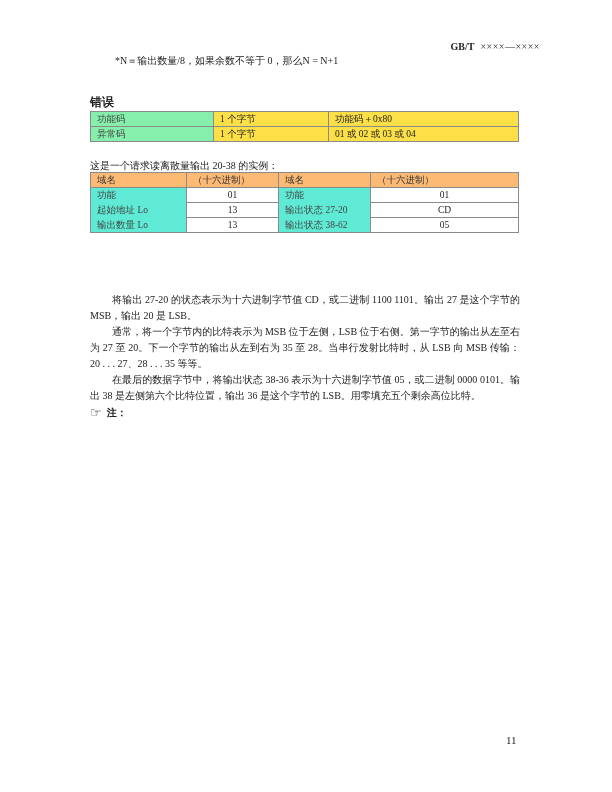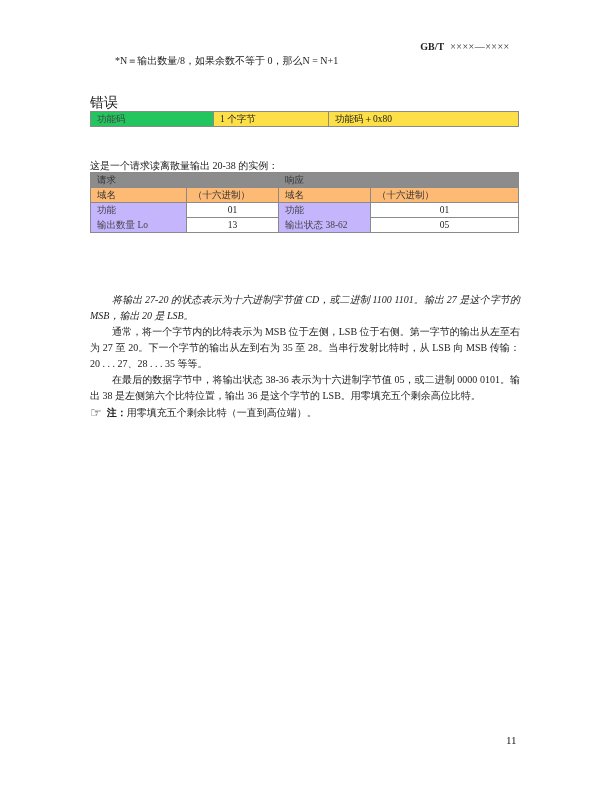--- a/index.html
+++ b/index.html
@@ -1,39 +1,39 @@
 <!DOCTYPE html>
 <html><head>
   <meta charset="utf-8">
   <style>
     html, body { margin: 0; padding: 0; background: #ffffff; }
     body { width: 612px; height: 792px; position: relative; overflow: hidden;
       font-family: "Liberation Serif", "DejaVu Serif", serif; color: #222; font-size: 10px; }
     .abs { position: absolute; }
-    .header { top: 41px; left: 400px; width: 130px; text-align: center; font-size: 10px; white-space: nowrap; }
+    .header { top: 41px; left: 410px; width: 130px; text-align: right; font-size: 10px; white-space: nowrap; }
     .header .code { font-weight: bold; margin-right: 6px; }
     .header .num { letter-spacing: 0.5px; color: #333; }
     .footnote { top: 54px; left: 115px; font-size: 10px; white-space: nowrap; }
-    .err-title { top: 94px; left: 90px; font-weight: normal; font-size: 14px; }
+    .err-title { top: 94px; left: 90px; font-weight: bold; font-size: 12px; }
     table { border-collapse: collapse; position: absolute; table-layout: fixed; }
     td { border: 1px solid #8a8a8a; font-size: 9.5px; padding: 0 6px; height: 14px; line-height: 14px; white-space: nowrap; overflow: hidden; }
     .err-table { top: 111px; left: 90px; width: 428px; }
     .err-table td { height: 14px; }
-    .gray { background: #22c55e; color: #444; margin-top: 37px; }
+    .gray { background: #86efac; color: #444; margin-top: 37px; }
     .white { background: #fde047; }
     .caption { top: 159px; left: 90px; font-size: 10px; white-space: nowrap; }
     .main-table { top: 172px; left: 90px; width: 428px; }
     .main-table td { height: 14px; line-height: 14px; }
     .hdr1 { background: #8c8c8c; color: #333; }
     .hdr2 { background: #fdba74; color: #333; }
-    .lab { background: #c4b5fd; color: #444; border-top: none; border-bottom: none; }
+    .lab { background: #5eead4; color: #444; border-top: none; border-bottom: none; }
     .val { background: #fff; text-align: center; margin-top: 7px; }
     .para { left: 90px; width: 430px; font-size: 10px; line-height: 16px; text-align: justify; }
     .para .ind { display: inline-block; width: 22px; }
-    .p1 { top: 292px; font-style: italic; }
+    .p1 { top: 292px; }
     .p2 { top: 324px; }
     .p3 { top: 372px; }
     .note { top: 405px; left: 90px; font-size: 10px; white-space: nowrap; display: flex; align-items: center; }
     .note .hand { font-size: 13px; margin-right: 5px; color: #444; }
     .note .lbl { font-weight: bold; }
     .pagenum { top: 734px; left: 506px; font-size: 11px; }
   </style>
 </head>
 <body>
 
@@ -50,61 +50,67 @@
       <col style="width:123px">
       <col style="width:115px">
       <col style="width:190px">
     </colgroup>
   <tbody>
       <tr>
     <td class="gray">功能码</td>
     <td class="white">1 个字节</td>
     <td class="white">功能码＋0x80</td>
   </tr>
+  <tr>
+    <td class="gray">异常码</td>
+    <td class="white">1 个字节</td>
+    <td class="white">01 或 02 或 03 或 04</td>
+  </tr>
 </tbody>
   </table>
 
 <div class="abs caption">这是一个请求读离散量输出 20-38 的实例：</div>
 
 <table class="main-table">
   <colgroup>
       <col style="width:96px">
       <col style="width:92px">
       <col style="width:92px">
       <col style="width:148px">
     </colgroup>
   <tbody>
-      <tr>
-    <td class="hdr1" colspan="2">请求</td>
-    <td class="hdr1" colspan="2">响应</td>
-  </tr>
   <tr>
     <td class="hdr2">域名</td>
     <td class="hdr2">（十六进制）</td>
     <td class="hdr2">域名</td>
     <td class="hdr2">（十六进制）</td>
   </tr>
   <tr>
     <td class="lab">功能</td>
     <td class="val">01</td>
     <td class="lab">功能</td>
     <td class="val">01</td>
+  </tr>
+  <tr>
+    <td class="lab">起始地址 Lo</td>
+    <td class="val">13</td>
+    <td class="lab">输出状态 27-20</td>
+    <td class="val">CD</td>
   </tr>
   <tr>
     <td class="lab" style="border-bottom:1px solid #8a8a8a">输出数量 Lo</td>
     <td class="val">13</td>
     <td class="lab" style="border-bottom:1px solid #8a8a8a">输出状态 38-62</td>
     <td class="val">05</td>
   </tr>
 </tbody>
   </table>
 
 <div class="abs para p1"><span class="ind"></span><span>将输出 27-20 的状态表示为十六进制字节值 CD，或二进制 1100 1101。输出 27 是这个字节的 MSB，输出 20 是 LSB。</span></div>
 <div class="abs para p2"><span class="ind"></span><span>通常，将一个字节内的比特表示为 MSB 位于左侧，LSB 位于右侧。第一字节的输出从左至右为 27 至 20。下一个字节的输出从左到右为 35 至 28。当串行发射比特时，从 LSB 向 MSB 传输：20 . . . 27、28 . . . 35 等等。</span></div>
 <div class="abs para p3"><span class="ind"></span><span>在最后的数据字节中，将输出状态 38-36 表示为十六进制字节值 05，或二进制 0000 0101。输出 38 是左侧第六个比特位置，输出 36 是这个字节的 LSB。用零填充五个剩余高位比特。</span></div>
 
 <div class="abs note">
   <span class="hand">☞</span>
   <span class="lbl">注：</span>
-  <span>用零填充五个剩余比特（一直到高位端）。</span>
 </div>
 
 <div class="abs pagenum">11</div>
 
 </body></html>

